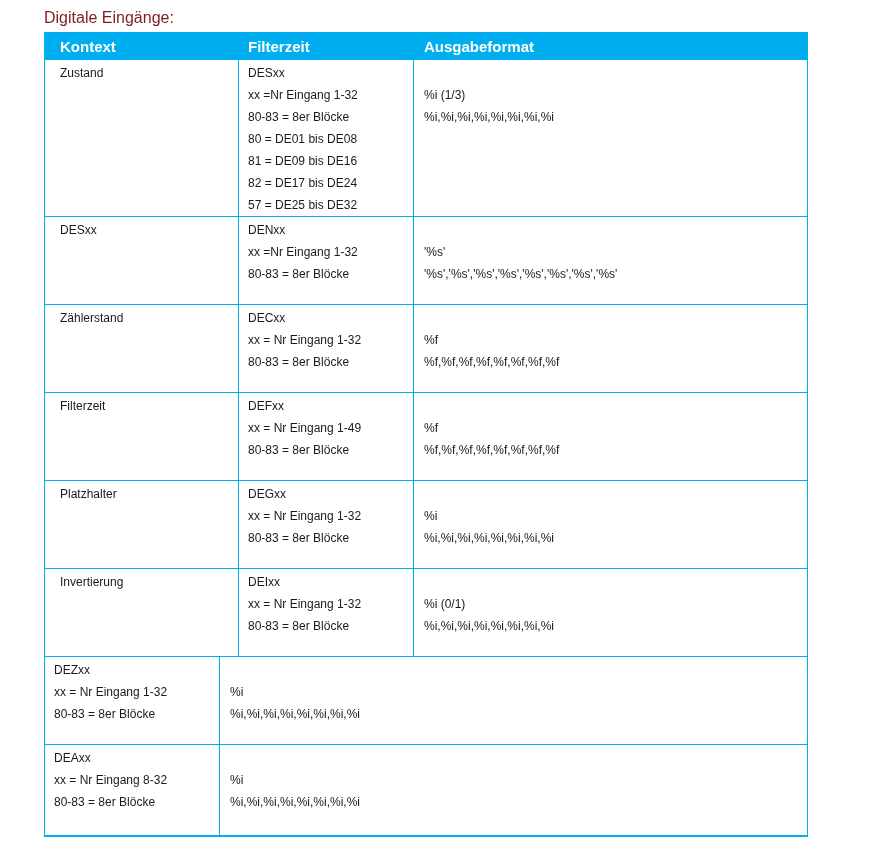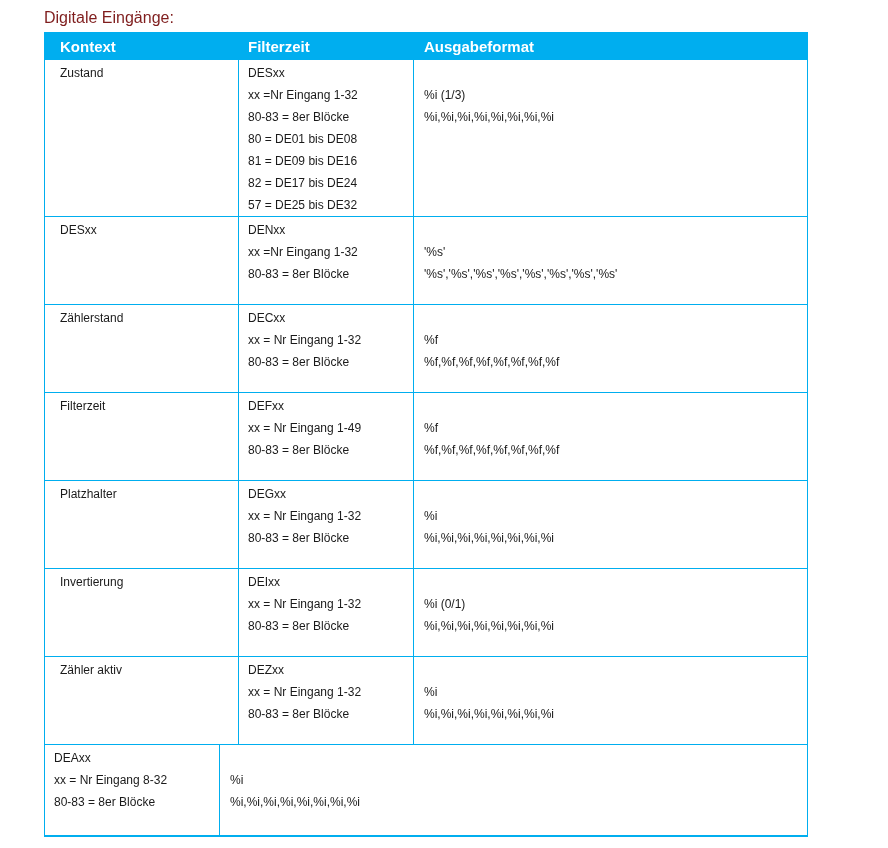--- a/index.html
+++ b/index.html
@@ -131,21 +131,20 @@
       <div class="td c1">Invertierung</div>
       <div class="td c2 pre">DEIxx
 xx = Nr Eingang 1-32
 80-83 = 8er Blöcke</div>
       <div class="td c3 pre">
 %i (0/1)
 %i,%i,%i,%i,%i,%i,%i,%i</div>
     </div>
 
     <div class="tr">
-      <div class="td c1">Zähler aktiv</div>
       <div class="td c2 pre">DEZxx
 xx = Nr Eingang 1-32
 80-83 = 8er Blöcke</div>
       <div class="td c3 pre">
 %i
 %i,%i,%i,%i,%i,%i,%i,%i</div>
     </div>
 
     <div class="tr">
       <div class="td c2 pre">DEAxx

